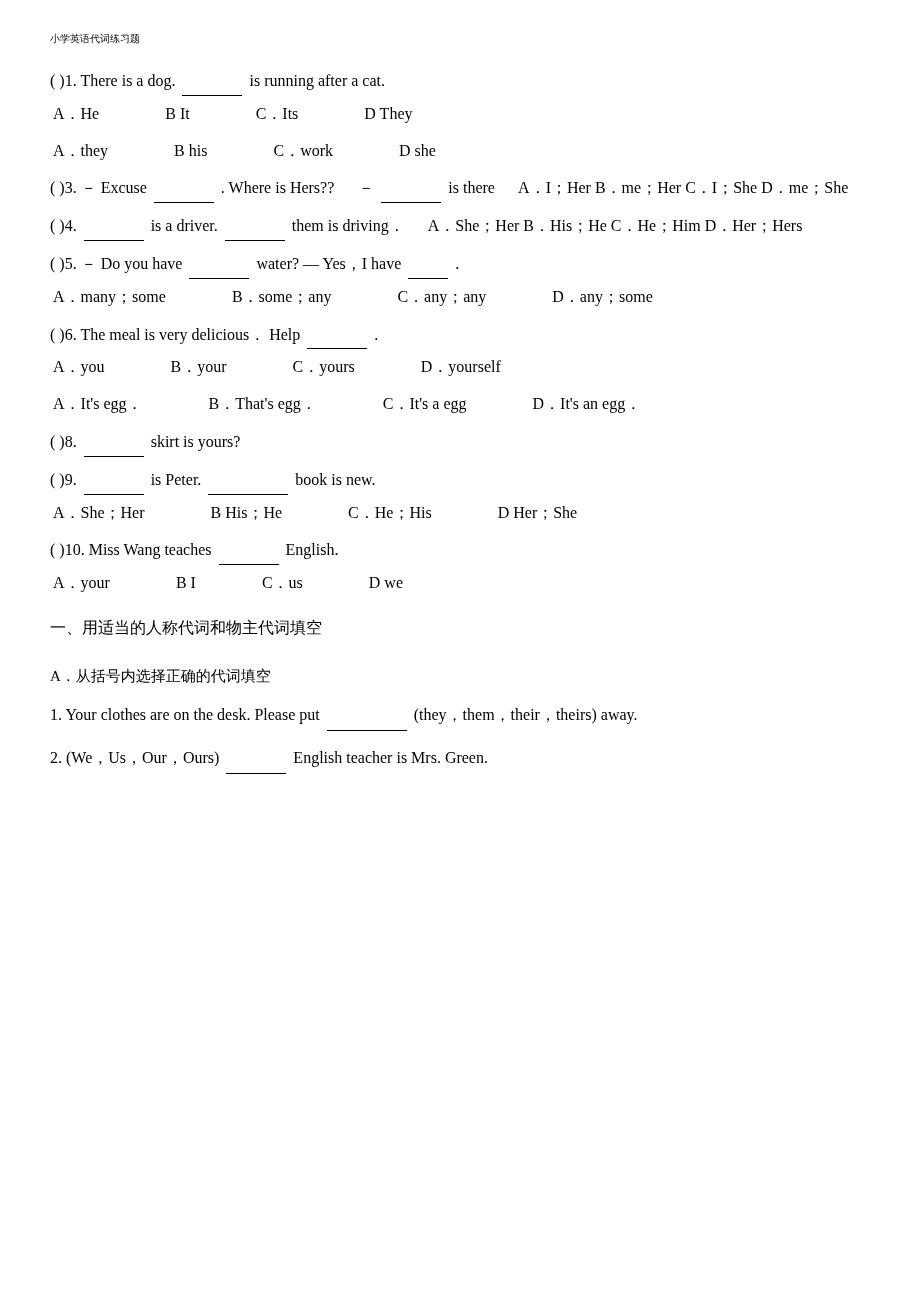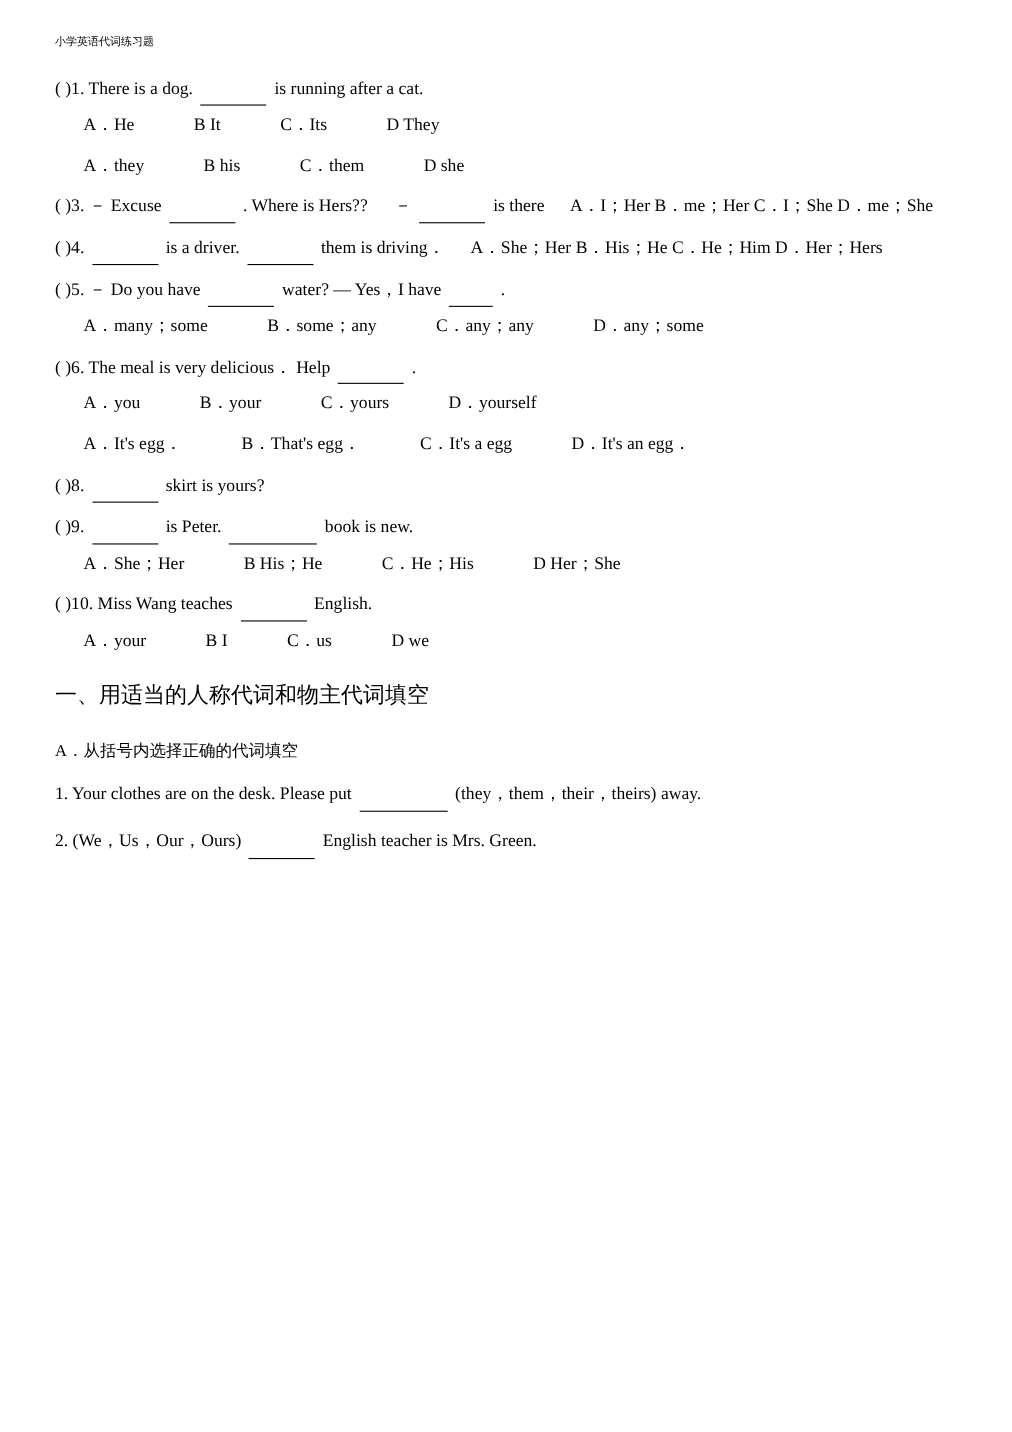--- a/index.html
+++ b/index.html
@@ -40,41 +40,41 @@
       vertical-align: bottom;
     }
     .blank-lg {
       display: inline-block;
       border-bottom: 1px solid #000;
       min-width: 80px;
       margin: 0 3px;
       vertical-align: bottom;
     }
     .section-title {
-      font-size: 20px;
+      font-size: 16px;
       margin-top: 16px;
       margin-bottom: 6px;
     }
     .sub-section-title {
       font-size: 15px;
       margin-top: 20px;
       margin-bottom: 8px;
     }
     .fill-question {
       margin-bottom: 10px;
       line-height: 2;
     }
     .q-row {
       margin-bottom: 4px;
     }
     .options-row {
       display: flex;
       flex-wrap: wrap;
-      gap: 4px;
-      margin-left: 26px;
+      gap: 16px;
+      margin-left: 3px;
       margin-bottom: 8px;
       align-items: flex-end;
     }
     .opt {
       margin-right: 50px;
     }
   </style>
 </head>
 <body>
 
@@ -92,21 +92,21 @@
     <span class="opt">B It</span>
     <span class="opt">C．Its</span>
     <span class="opt">D They</span>
   </div>
 </div>
 
 <div class="question-block">
   <div class="options-row">
     <span class="opt">A．they</span>
     <span class="opt">B his</span>
-    <span class="opt">C．them</span>
+    <span class="opt">C．work</span>
     <span class="opt">D she</span>
   </div>
 </div>
 
 <div class="question-block">
   <div class="q-row">
     <span>( )3.</span>
     <span>－ Excuse</span>
     <span class="blank">&nbsp;&nbsp;&nbsp;&nbsp;&nbsp;&nbsp;&nbsp;&nbsp;</span>
     <span>. Where is Hers??</span>

